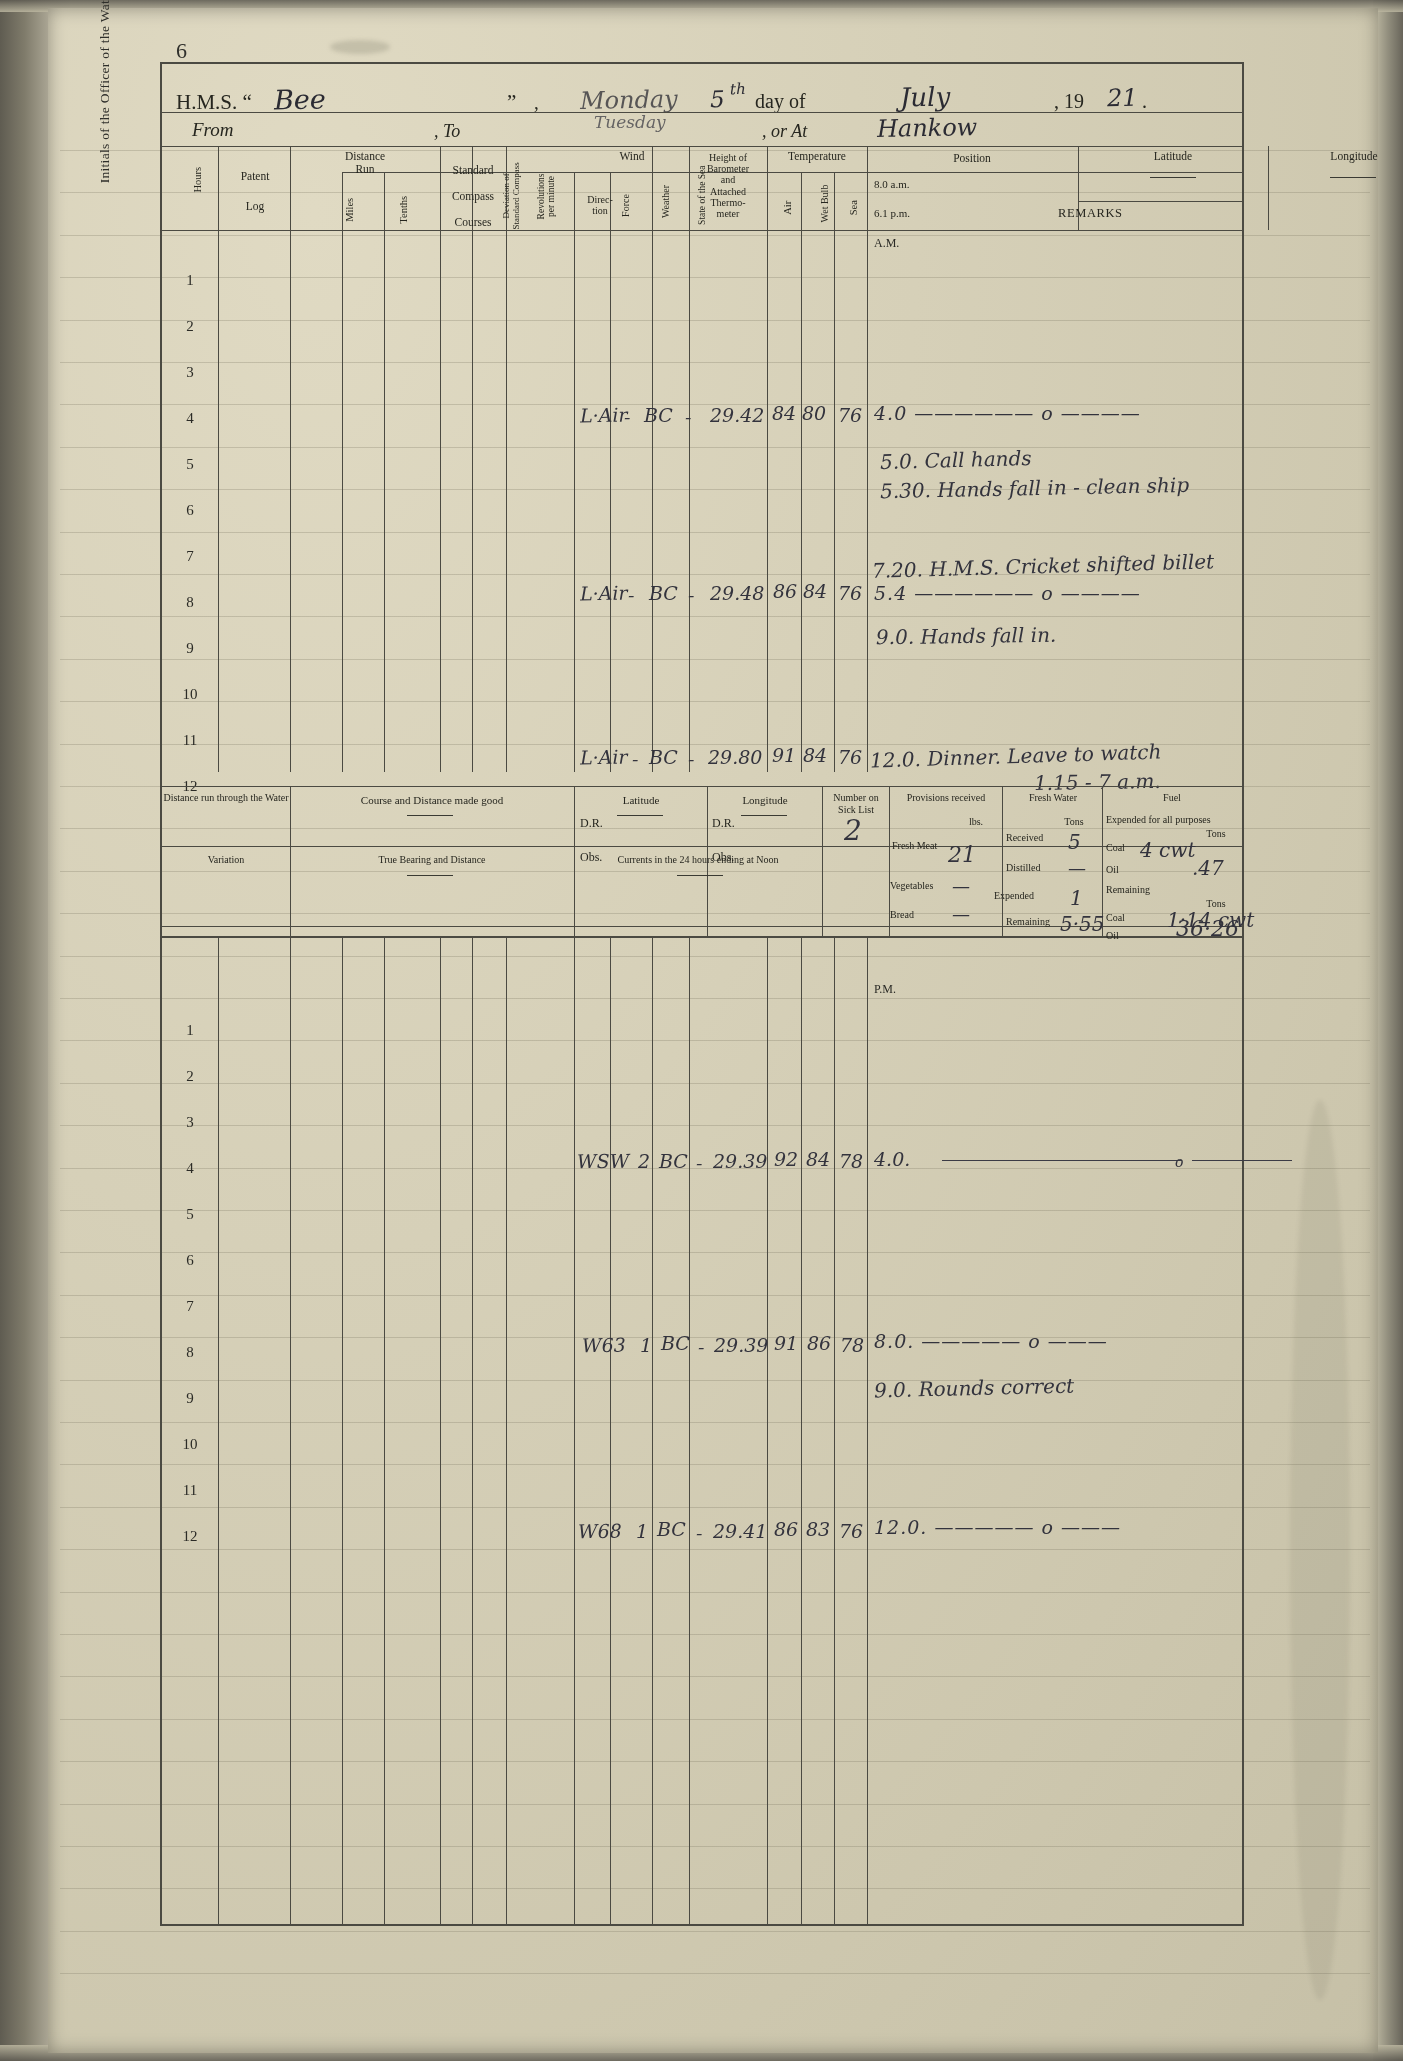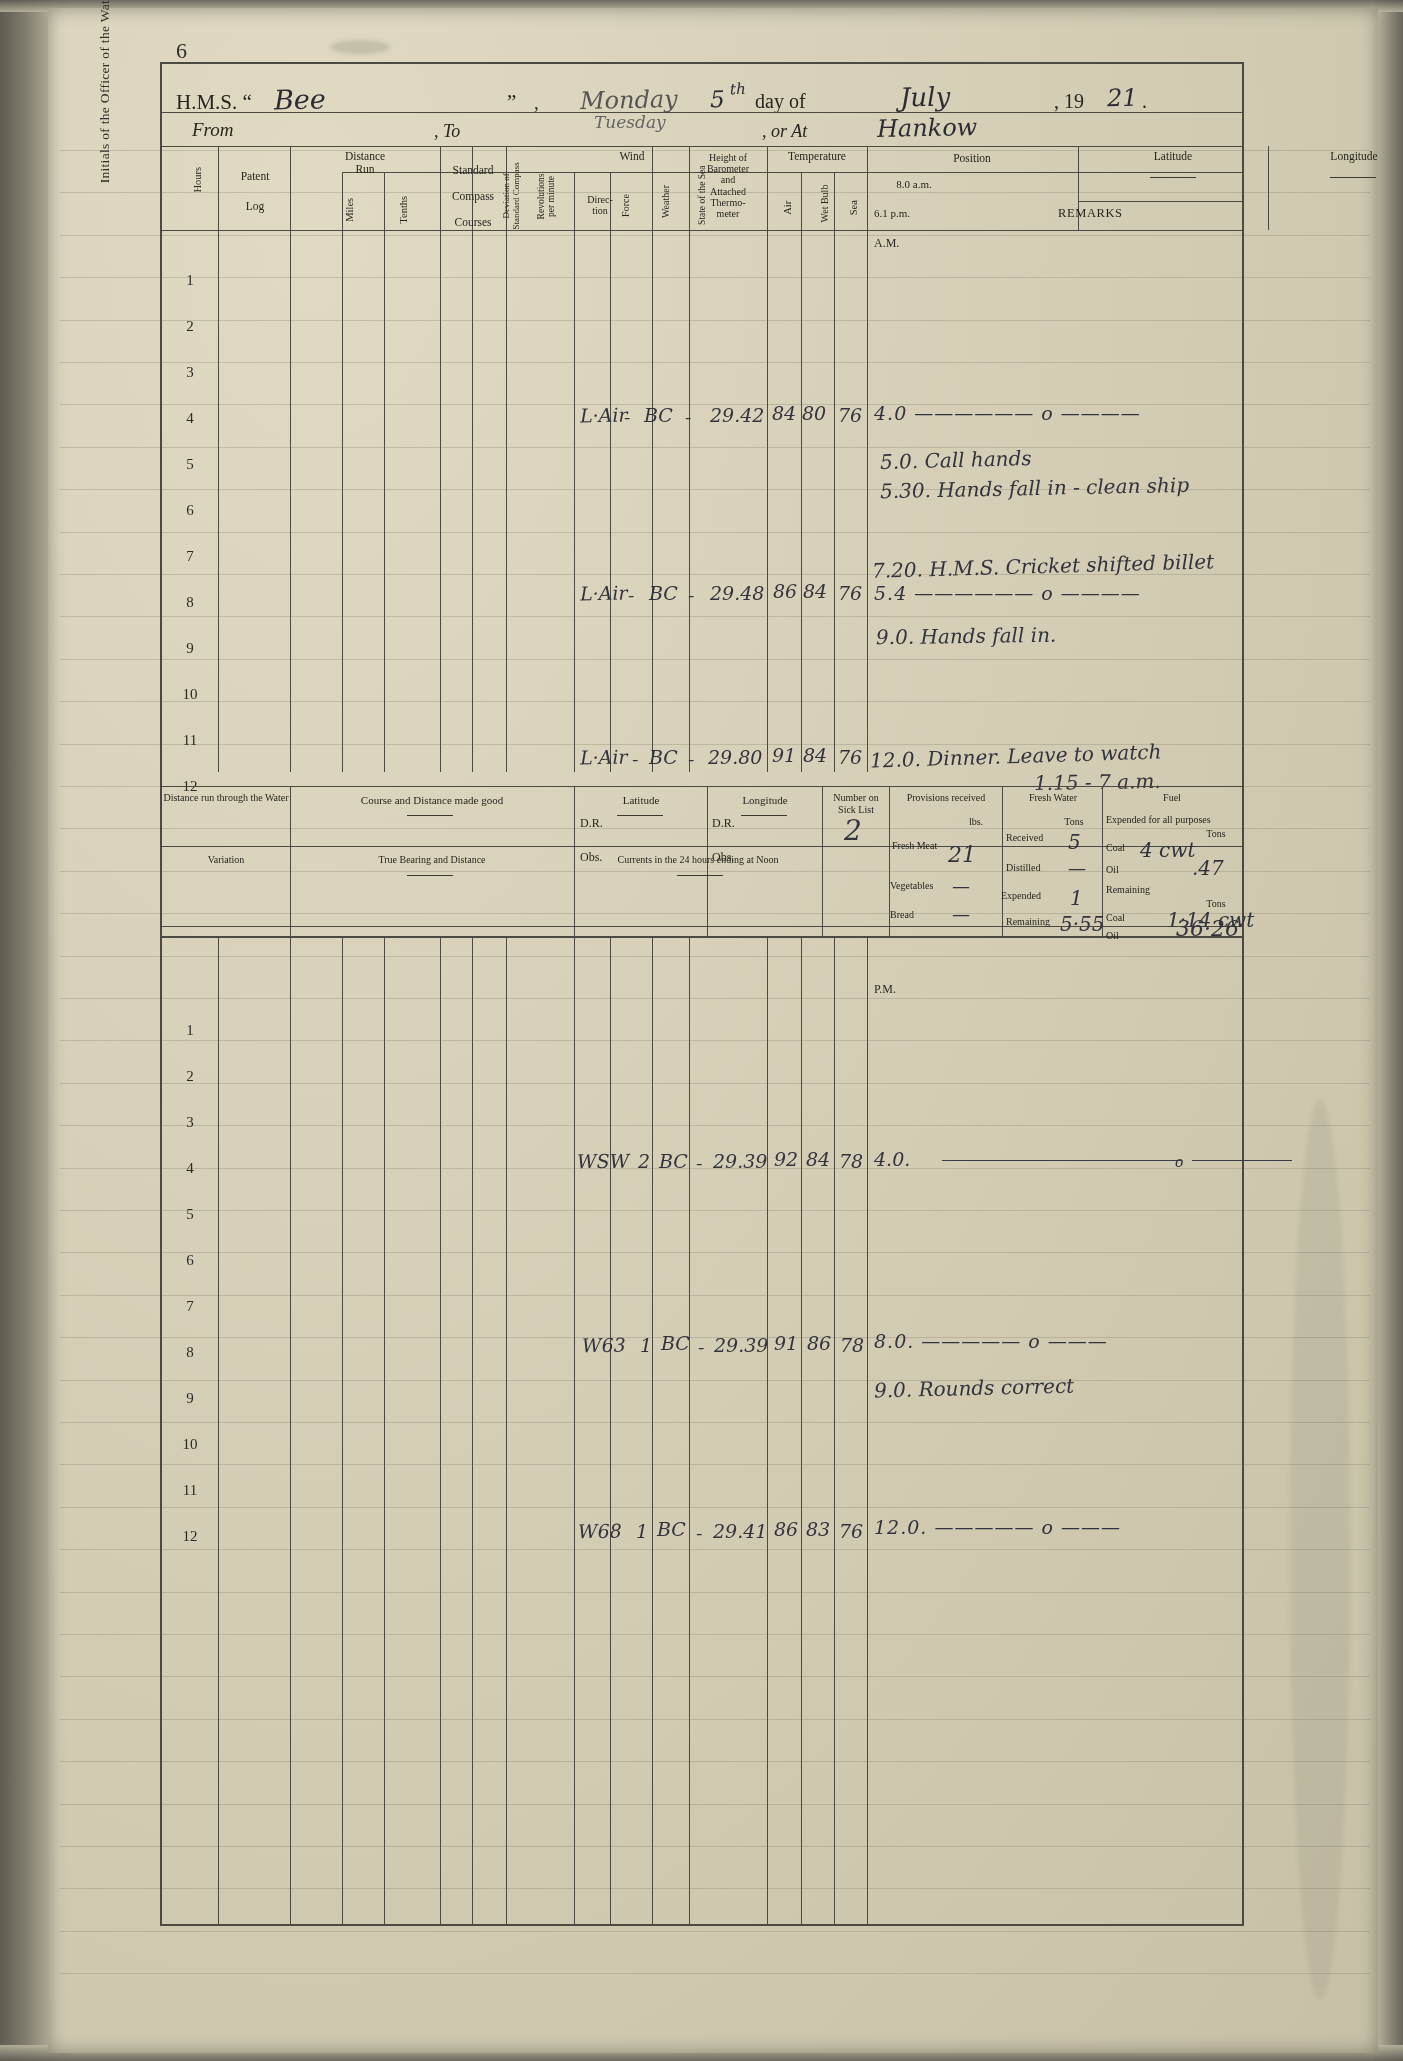--- a/index.html
+++ b/index.html
@@ -210,21 +210,21 @@
     <div class="rot" style="left:500px;top:126px;width:80px;font-size:9.5px;">State of the Sea</div>
 
     <div class="colhdr" style="left:528px;top:88px;width:76px;font-size:10px;">Height of<br>Barometer<br>and<br>Attached<br>Thermo-<br>meter</div>
 
     <div class="colhdr" style="left:606px;top:86px;width:98px;">Temperature</div>
     <div class="rot" style="left:600px;top:138px;width:52px;font-size:10.5px;">Air</div>
     <div class="rot" style="left:630px;top:134px;width:64px;font-size:10px;">Wet Bulb</div>
     <div class="rot" style="left:666px;top:138px;width:52px;font-size:10.5px;">Sea</div>
 
     <div class="colhdr" style="left:706px;top:88px;width:208px;">Position</div>
-    <div class="colhdr" style="left:712px;top:114px;width:80px;text-align:center;font-size:11px;">8.0 a.m.</div>
+    <div class="colhdr" style="left:712px;top:114px;width:80px;text-align:left;font-size:11px;">8.0 a.m.</div>
     <div class="colhdr" style="left:712px;top:143px;width:80px;text-align:left;font-size:11px;">6.1 p.m.</div>
 
     <div class="colhdr" style="left:918px;top:86px;width:186px;">Latitude</div>
     <div class="midbox-lbl" style="left:988px;top:104px;width:46px;"><span class="dash"></span></div>
     <div class="colhdr" style="left:1108px;top:86px;width:168px;">Longitude</div>
     <div class="midbox-lbl" style="left:1168px;top:104px;width:46px;"><span class="dash"></span></div>
 
     <div class="remarks-hd" style="left:896px;top:142px;">REMARKS</div>
 
     <div class="ampm" style="left:712px;top:172px;">A.M.</div>
@@ -319,21 +319,21 @@
     <div class="midbox-lbl small" style="left:728px;top:816px;width:70px;text-align:left;">Vegetables</div>
     <div class="hw2" style="position:absolute;left:790px;top:812px;font-size:18px;">—</div>
     <div class="midbox-lbl small" style="left:728px;top:845px;width:52px;text-align:left;">Bread</div>
     <div class="hw2" style="position:absolute;left:790px;top:840px;font-size:18px;">—</div>
 
     <div class="midbox-lbl small" style="left:888px;top:752px;width:48px;">Tons</div>
     <div class="midbox-lbl small" style="left:844px;top:768px;width:60px;text-align:left;">Received</div>
     <div class="hw2" style="position:absolute;left:906px;top:766px;font-size:20px;">5</div>
     <div class="midbox-lbl small" style="left:844px;top:798px;width:60px;text-align:left;">Distilled</div>
     <div class="hw2" style="position:absolute;left:906px;top:794px;font-size:18px;">—</div>
-    <div class="midbox-lbl small" style="left:827px;top:826px;width:64px;text-align:center;">Expended</div>
+    <div class="midbox-lbl small" style="left:808px;top:826px;width:64px;text-align:right;">Expended</div>
     <div class="hw2" style="position:absolute;left:908px;top:822px;font-size:20px;">1</div>
     <div class="midbox-lbl small" style="left:844px;top:852px;width:70px;text-align:left;">Remaining</div>
     <div class="hw2" style="position:absolute;left:898px;top:848px;font-size:20px;">5·55</div>
 
     <div class="midbox-lbl small" style="left:944px;top:750px;width:150px;text-align:left;">Expended for all purposes</div>
     <div class="midbox-lbl small" style="left:1030px;top:764px;width:48px;">Tons</div>
     <div class="midbox-lbl small" style="left:944px;top:778px;width:40px;text-align:left;">Coal</div>
     <div class="hw2" style="position:absolute;left:978px;top:774px;font-size:20px;">4 cwt</div>
     <div class="midbox-lbl small" style="left:944px;top:800px;width:40px;text-align:left;">Oil</div>
     <div class="hw2" style="position:absolute;left:1030px;top:792px;font-size:20px;">.47</div>

